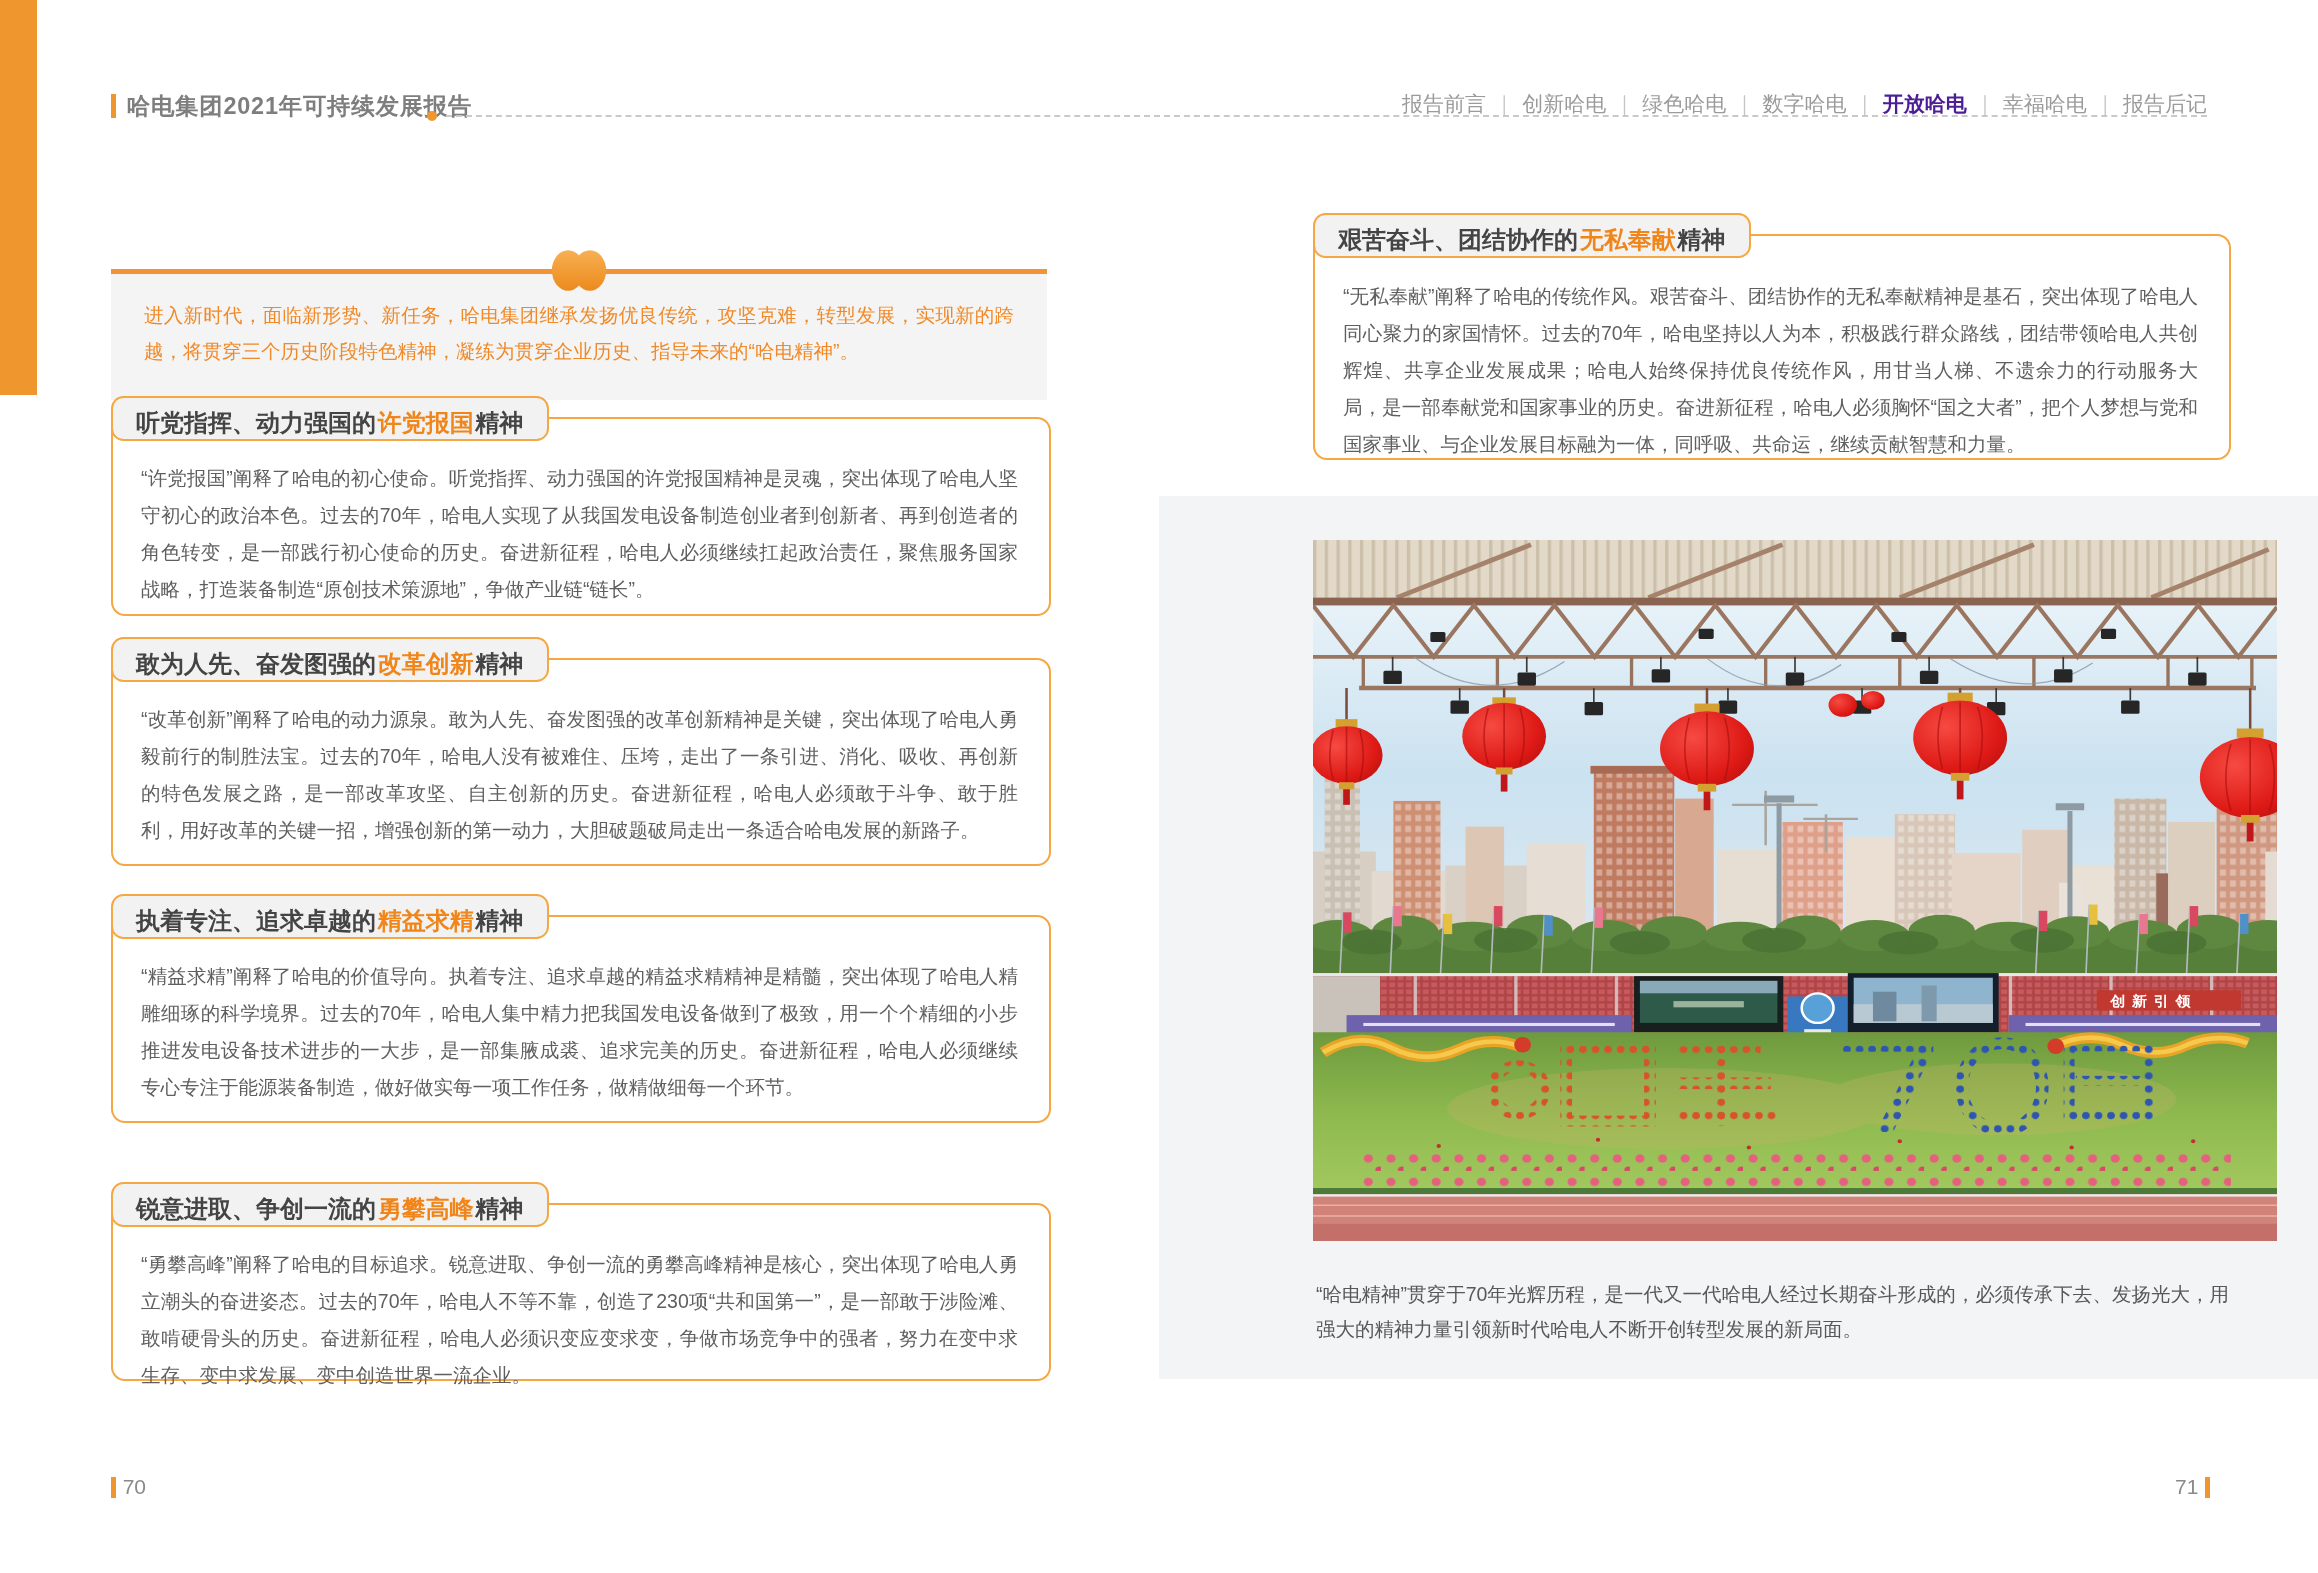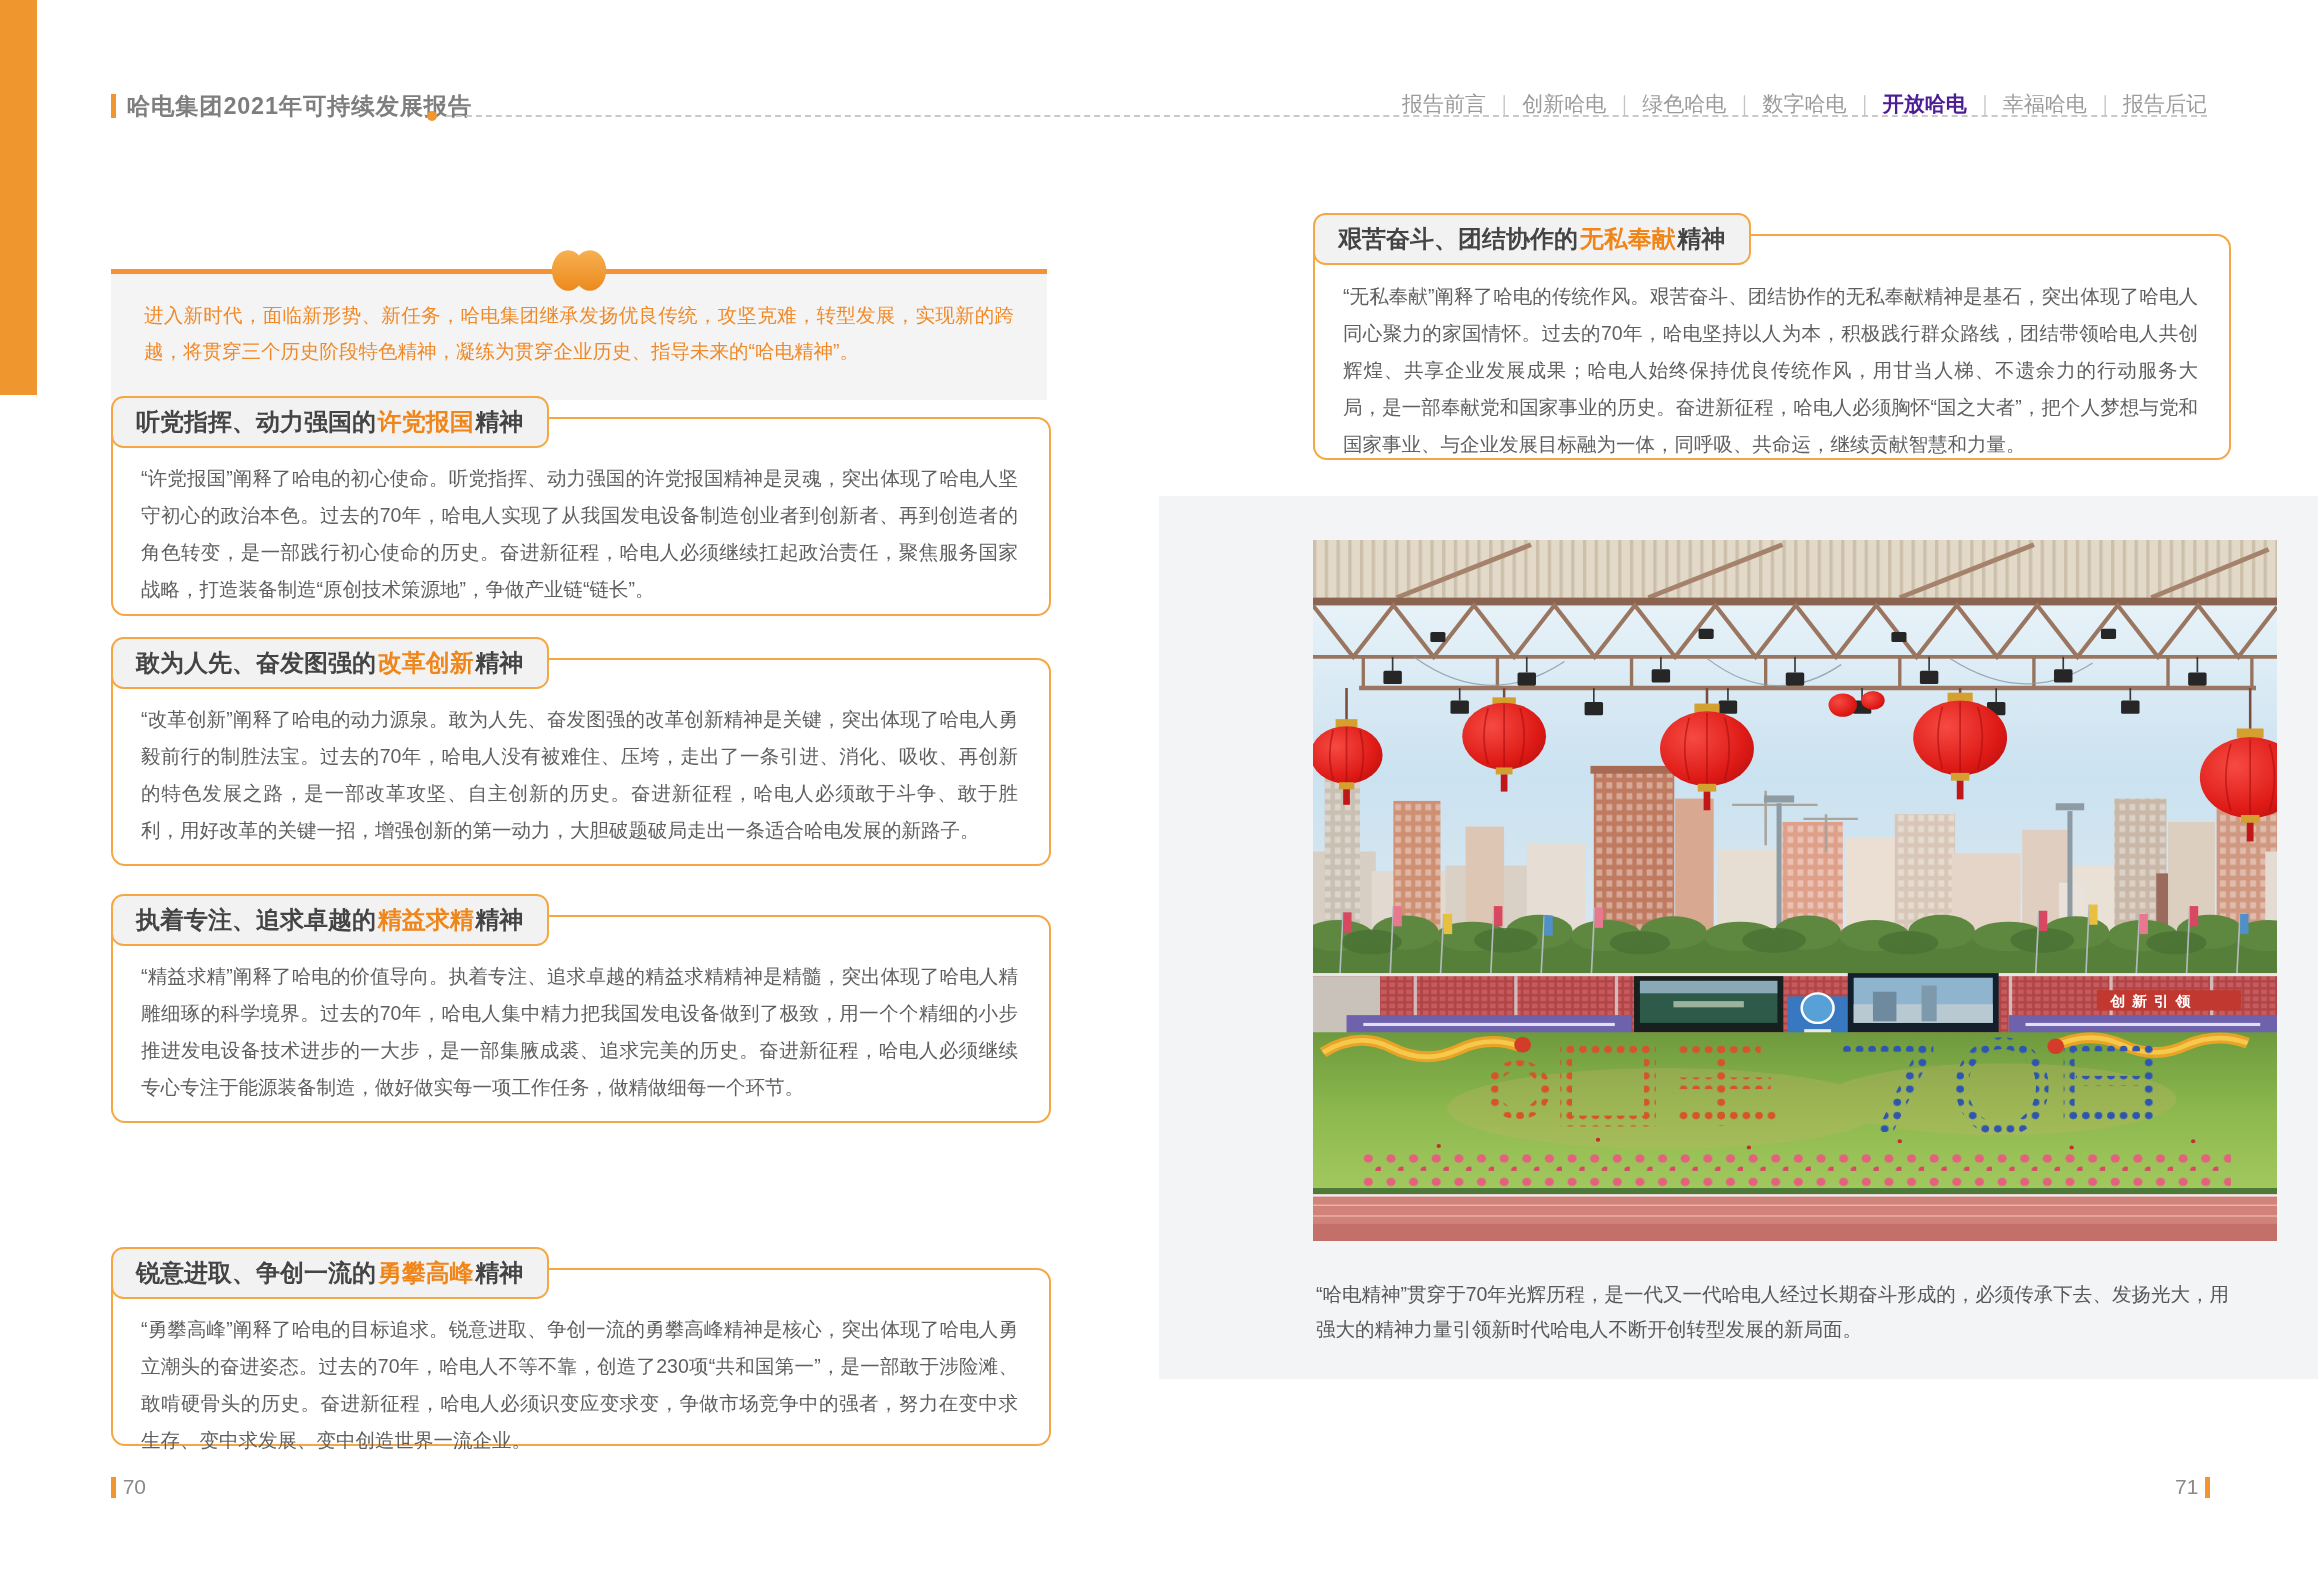--- a/index.html
+++ b/index.html
@@ -18,29 +18,29 @@
   .hdr-nav .itm{cursor:default;}
   .hdr-nav .itm.active{color:#4c1d95;font-weight:bold;}
   
   .intro{position:absolute;left:111px;top:269px;width:936px;height:126px;background:#F4F4F5;
          border-top:5.5px solid #F29335;}
   .intro-orn{position:absolute;left:50%;top:-26.5px;transform:translateX(-50%);}
   .intro-text{padding:23.4px 33px 0 33px;font-size:19.5px;line-height:36px;color:#F08A28;
               text-align:justify;}
   
   .sec{position:absolute;border:2.3px solid #F5A743;border-radius:14px;background:#ffffff;}
-  .sec-title{position:absolute;left:-2.3px;top:-22.6px;height:52px;display:flex;align-items:center;
+  .sec-title{position:absolute;left:-2.3px;top:-22.6px;height:45px;display:flex;align-items:flex-end;
              padding:0 23.4px;background:#F2F2F3;border:2.3px solid #F5A743;border-radius:12.5px;
              font-size:24px;font-weight:bold;color:#444444;white-space:nowrap;box-sizing:border-box;}
   .sec-title .hl{color:#F08519;margin:0 1.6px;}
   .sec-body{padding:41px 31px 0 28px;font-size:19.5px;line-height:37px;color:#5F5F5F;text-align:justify;}
   .s1{left:111px;top:417px;width:936px;height:195px;}
   .s2{left:111px;top:658px;width:936px;height:204px;}
   .s3{left:111px;top:915px;width:936px;height:204px;}
-  .s4{left:111px;top:1268px;width:936px;height:174px;}
+  .s4{left:111px;top:1203px;width:936px;height:174px;}
   .sR{left:1313px;top:234px;width:914px;height:222px;}
   .sR .sec-body{padding-top:42px;}
   
   .photo-panel{position:absolute;left:1159px;top:496px;width:1160px;height:883px;background:#F3F4F6;}
   .photo{position:absolute;left:1313px;top:540px;width:964px;height:701px;overflow:hidden;}
   .photo svg{display:block;width:100%;height:100%;}
   .caption{position:absolute;left:1316px;top:1277px;width:913px;font-size:19.5px;line-height:35px;
            color:#595757;text-align:justify;}
   
   .pg{position:absolute;top:1475px;display:flex;align-items:center;gap:7px;

